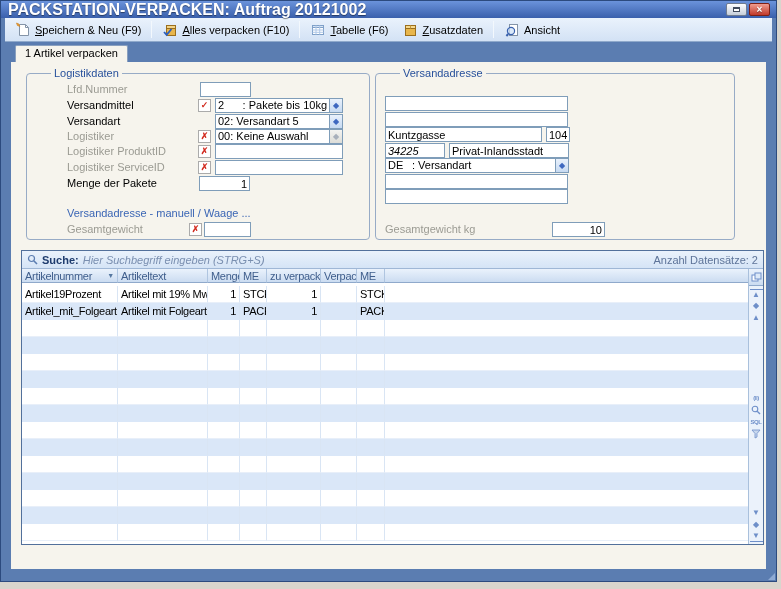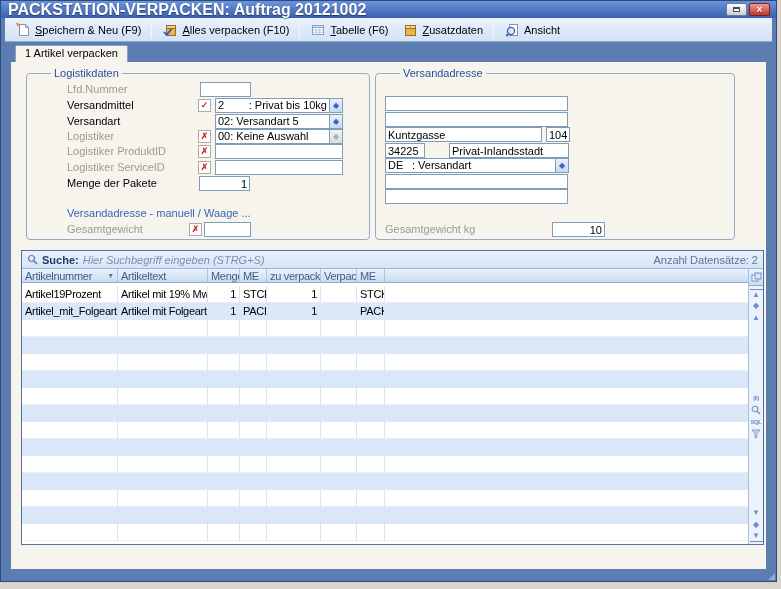--- a/index.html
+++ b/index.html
@@ -193,21 +193,21 @@
             <span class="legend">Logistikdaten</span>
 
             <span class="fl lbl dim" style="left:40px;top:8px">Lfd.Nummer</span>
             <input class="tx" style="left: 173px; top: 8px; width: 51px;" value="">
 
             <span class="fl lbl" style="left:40px;top:24px">Versandmittel</span>
             <span class="flag" style="left:171px;top:25px">✓</span>
             <div class="combo" style="left:188px;top:24px;width:128px">
               <span class="combo-text">
                   <span class="code wide">2</span>
-                  <span>: Privat bis 10kg</span>
+                  <span>: Pakete bis 10kg</span>
                 </span>
               <span class="combo-btn">
                   <span class="dia">◆</span>
                 </span>
             </div>
 
             <span class="fl lbl" style="left:40px;top:40px">Versandart</span>
             <div class="combo" style="left:188px;top:40px;width:128px">
               <span class="combo-text">02: Versandart 5</span>
               <span class="combo-btn">
@@ -244,21 +244,21 @@
 
           <div class="group g-ver">
             <span class="legend">Versandadresse</span>
 
             <input class="tx" style="left: 9px; top: 22px; width: 183px;" value="">
             <input class="tx" style="left: 9px; top: 38px; width: 183px;" value="">
 
             <input class="tx" style="left: 9px; top: 53px; width: 157px;" value="Kuntzgasse">
             <input class="tx" style="left: 170px; top: 53px; width: 24px;" value="104">
 
-            <input class="tx" style="left: 9px; top: 69px; width: 40px;" value="34225">
+            <input class="tx" style="left: 9px; top: 69px; width: 60px; font-style: italic;" value="34225">
             <input class="tx" style="left: 73px; top: 69px; width: 120px;" value="Privat-Inlandsstadt">
 
             <div class="combo" style="left:9px;top:84px;width:184px">
               <span class="combo-text">
                   <span class="code narrow">DE</span>
                   <span>: Versandart</span>
                 </span>
               <span class="combo-btn">
                   <span class="dia">◆</span>
                 </span>

